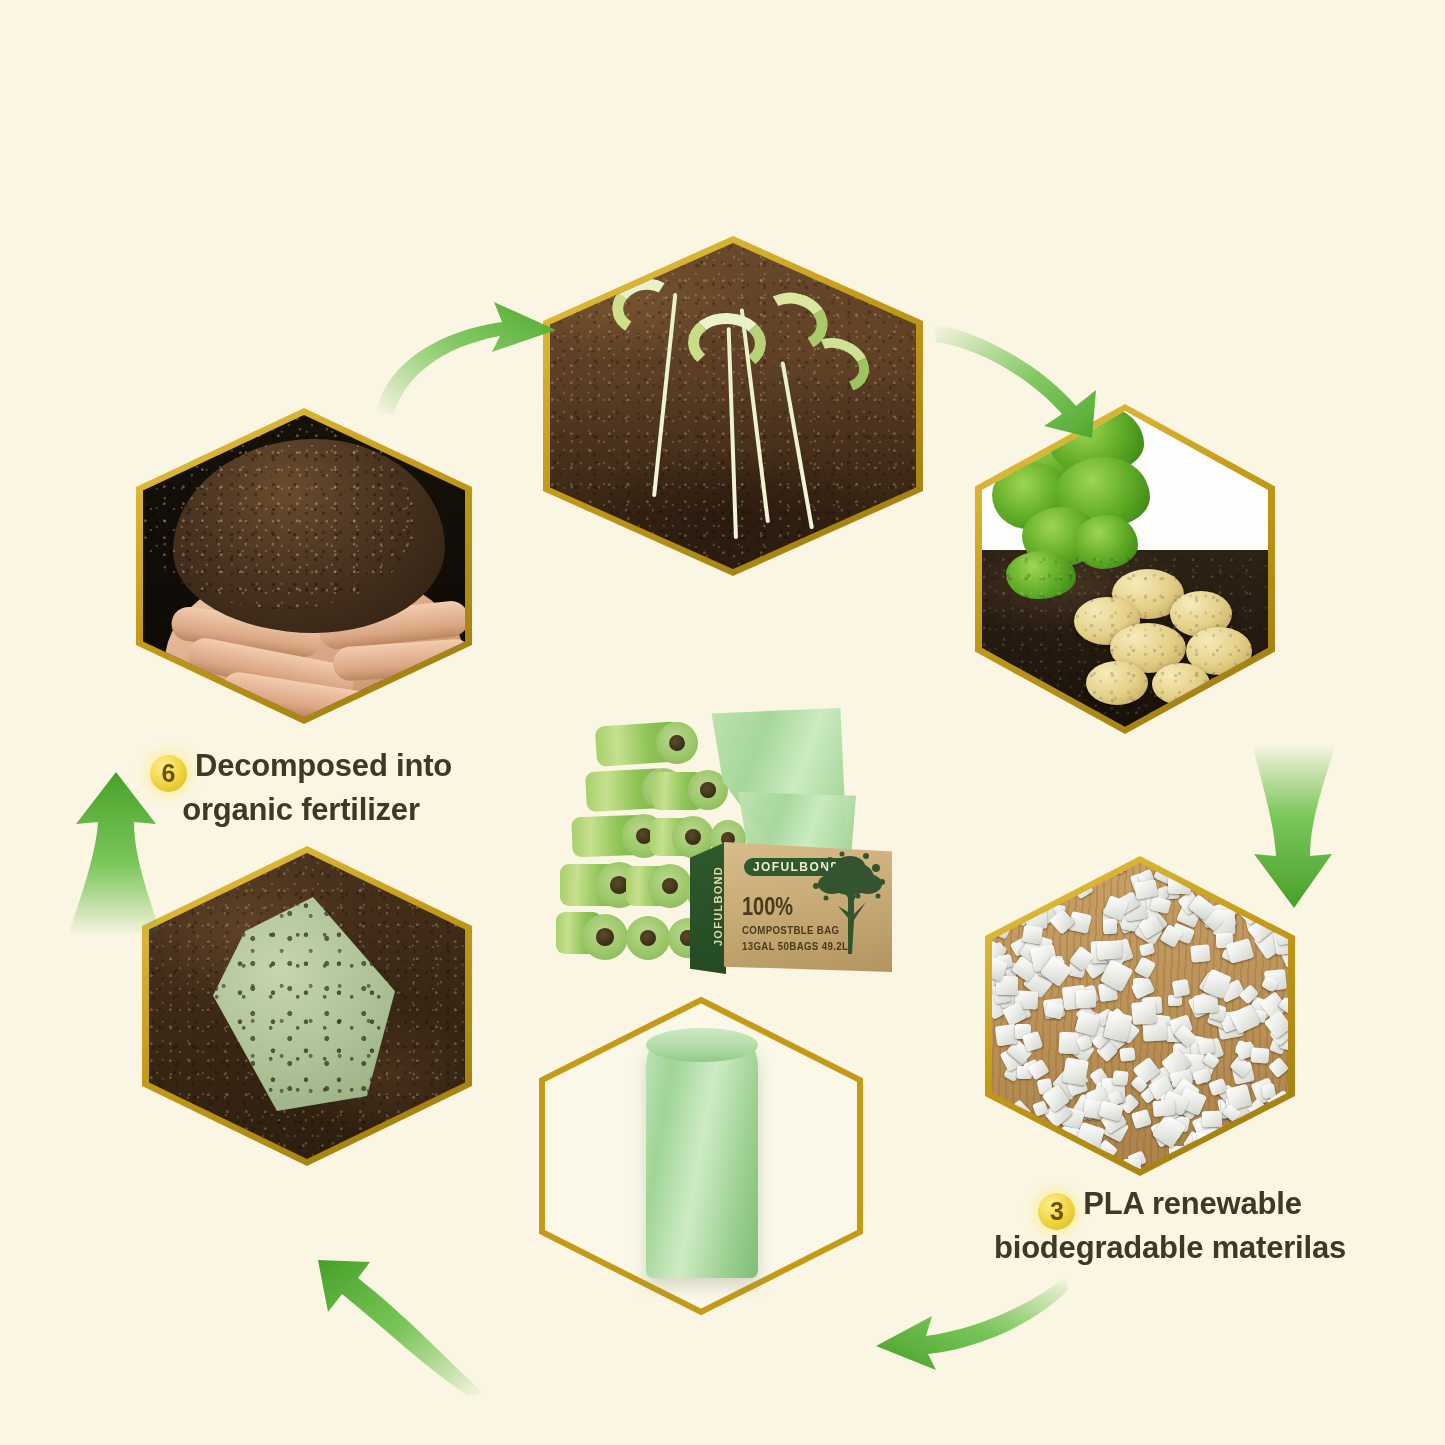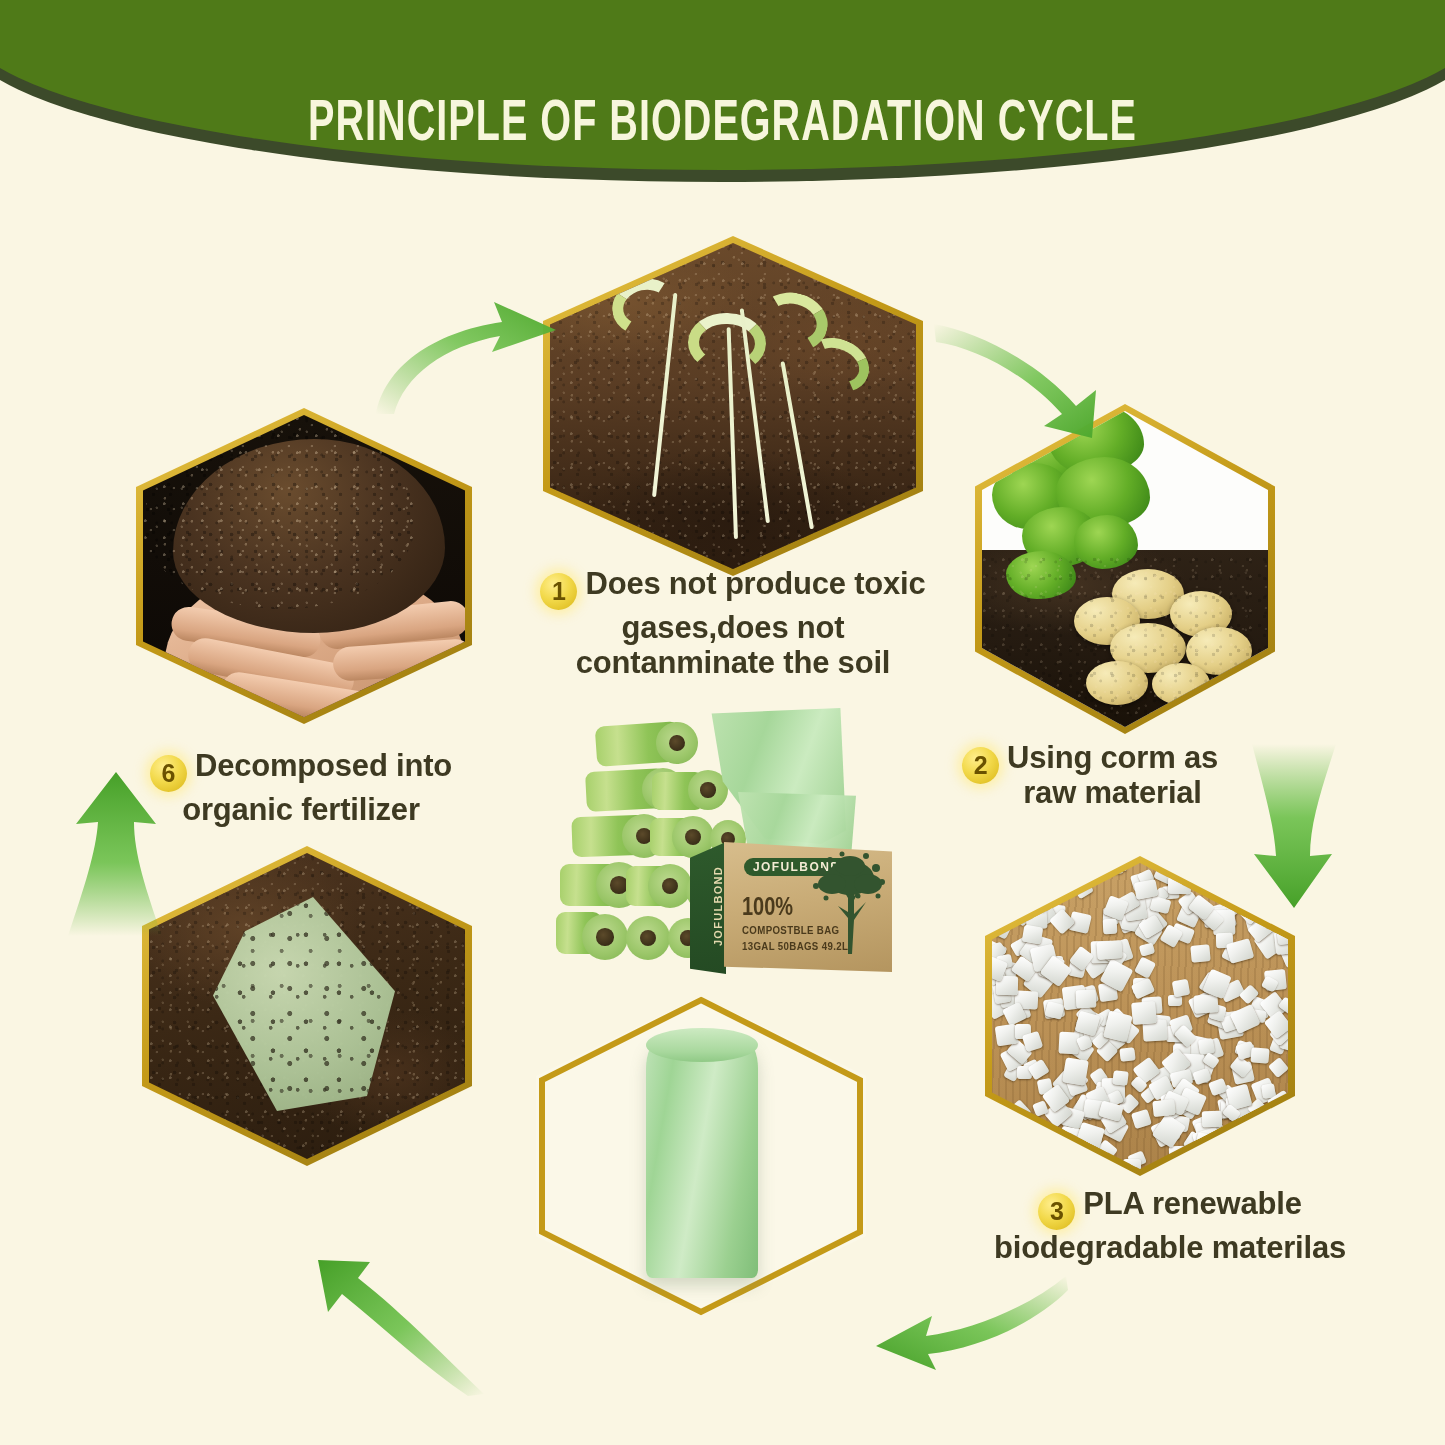--- a/index.html
+++ b/index.html
@@ -260,25 +260,20 @@
     transform:rotate(-90deg);transform-origin:center;white-space:nowrap;
     font-family:"Liberation Sans", sans-serif;
   }
   .box-tree{position:absolute;}
 </style>
 </head>
 <body>
 
 <div id="stage">
 
-  <div class="header-wrap">
-    <div class="header-shadow"></div>
-    <div class="header-ellipse"></div>
-    <div class="header-title">PRINCIPLE OF BIODEGRADATION CYCLE</div>
-  </div>
 
   <div class="hex-border" style="left:543px;top:236px;width:380px;height:340px;">
     <div class="hex-inner">
       <div class="art">
         <div class="soil-dark"></div>
         <div class="grain"></div>
 
         <div class="sprout" style="left:58px;top:34px;width:70px;height:220px;">
           <div class="stem" style="height:205px;left:44px;transform:rotate(6deg);"></div>
           <div class="hook" style="left:4px;top:2px;width:44px;height:34px;border-top-color:#E9F1C9;border-left-color:#CFE08C;border-width:11px;transform:rotate(-12deg);"></div>
@@ -290,25 +285,20 @@
         <div class="sprout" style="left:206px;top:48px;width:74px;height:232px;">
           <div class="stem" style="height:216px;left:10px;transform:rotate(-7deg);"></div>
           <div class="hook" style="left:2px;top:2px;width:48px;height:36px;border-top-color:#D9E89E;border-right-color:#A9C96A;border-width:11px;transform:rotate(14deg);"></div>
         </div>
         <div class="sprout" style="left:254px;top:96px;width:74px;height:190px;">
           <div class="stem" style="height:170px;left:6px;transform:rotate(-10deg);"></div>
           <div class="hook" style="left:0px;top:0px;width:46px;height:32px;border-top-color:#CFE293;border-right-color:#9EC35F;border-width:10px;transform:rotate(22deg);"></div>
         </div>
       </div>
     </div>
-  </div>
-  <div class="caption" style="left:508px;top:566px;width:450px;">
-    <span class="badge">1</span><span class="cap-text">Does not produce toxic
-gases,does not
-contanminate the soil</span>
   </div>
 
   <div class="hex-border" style="left:975px;top:404px;width:300px;height:330px;">
     <div class="hex-inner">
       <div class="art">
         <div class="sky-white"></div>
         <div class="pot-soil"></div>
         <div class="leafy" style="left:24px;top:6px;width:86px;height:74px;"></div>
         <div class="leafy" style="left:66px;top:-6px;width:96px;height:70px;"></div>
         <div class="leafy" style="left:10px;top:52px;width:82px;height:66px;"></div>
@@ -319,24 +309,20 @@
         <div class="tuber" style="left:130px;top:158px;width:72px;height:50px;"></div>
         <div class="tuber" style="left:92px;top:186px;width:66px;height:48px;"></div>
         <div class="tuber" style="left:188px;top:180px;width:62px;height:46px;"></div>
         <div class="tuber" style="left:128px;top:212px;width:76px;height:50px;"></div>
         <div class="tuber" style="left:204px;top:216px;width:66px;height:48px;"></div>
         <div class="tuber" style="left:104px;top:250px;width:62px;height:44px;"></div>
         <div class="tuber" style="left:170px;top:252px;width:58px;height:42px;"></div>
         <div class="grain" style="top:46%;opacity:.3;"></div>
       </div>
     </div>
-  </div>
-  <div class="caption" style="left:962px;top:740px;width:370px;text-align:left;">
-    <span class="badge">2</span><span class="cap-text" style="display:inline-block;text-align:center;vertical-align:top;">Using corm as
-raw material</span>
   </div>
 
   <div class="hex-border" style="left:985px;top:856px;width:310px;height:320px;">
     <div class="hex-inner">
       <div class="art">
         <div class="wood"></div>
         <div id="pellet-field" style="position:absolute;inset:0;">
             <div class="pellet" style="left: 81.7794px; top: 161.195px; width: 20.1647px; height: 22.4803px; transform: rotate(15.4967deg);"></div>
             <div class="pellet" style="left: 252.968px; top: 277.582px; width: 19.3504px; height: 14.5094px; transform: rotate(44.7636deg);"></div>
             <div class="pellet" style="left: 50.0064px; top: 301.741px; width: 15.5156px; height: 11.5376px; transform: rotate(-10.4342deg);"></div>

